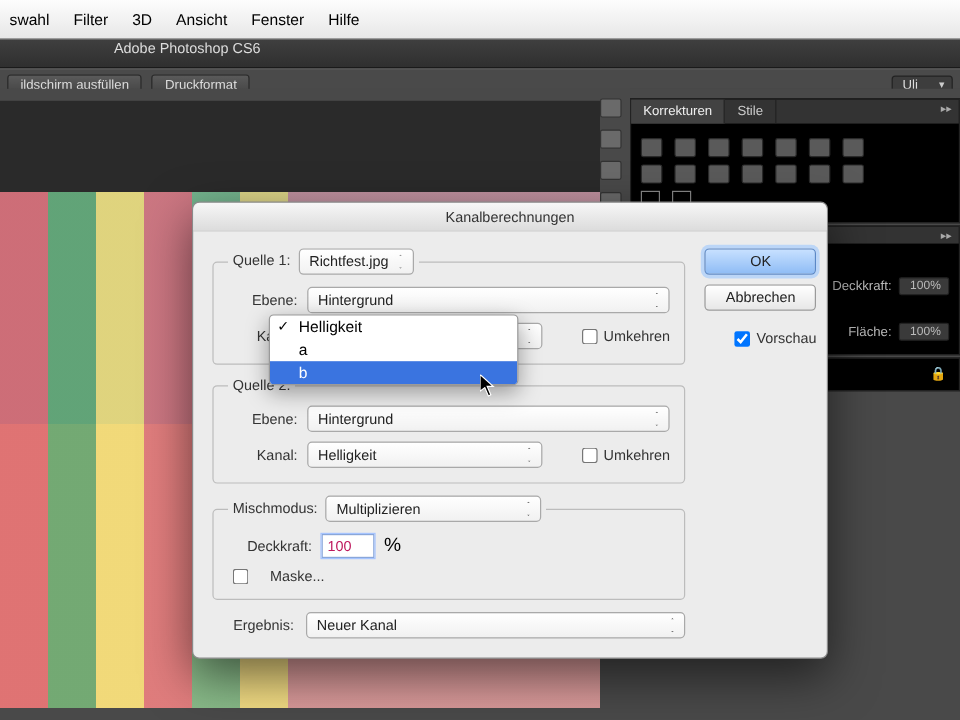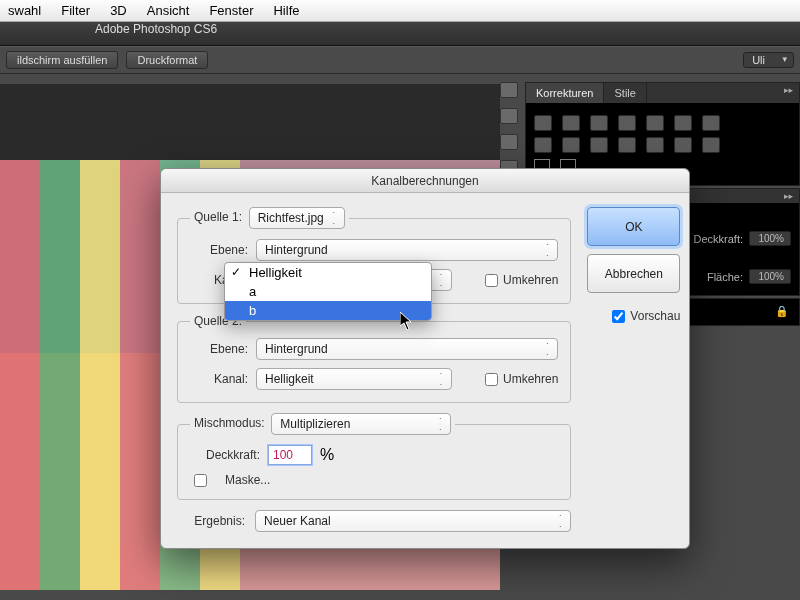--- a/index.html
+++ b/index.html
@@ -1,19 +1,19 @@
 <!DOCTYPE html>
 <html><head>
 <meta charset="utf-8">
 <style>
 * { margin: 0; padding: 0; box-sizing: border-box; font-family: "Lucida Grande", Helvetica, Arial, sans-serif; }
 body { width: 800px; height: 600px; overflow: hidden; background: #494949; position: relative; }
 
 
-.menubar { height: 22px; background: linear-gradient(#fdfdfd,#e7e7e7); display: flex; align-items: center; padding: 0 8px; font-size: 13px; color: #000; gap: 20px; border-bottom: 1px solid #aaa; }
+.menubar { height: 33px; background: linear-gradient(#fdfdfd,#e7e7e7); display: flex; align-items: center; padding: 0 8px; font-size: 13px; color: #000; gap: 20px; border-bottom: 1px solid #aaa; }
 .menubar span { cursor: default; }
 
 
 .titlebar { height: 24px; background: linear-gradient(#3f3f3f,#2f2f2f); display: flex; padding-left: 95px; color: #ddd; font-size: 12px; border-bottom: 1px solid #111; }
 
 
 .optionbar { height: 28px; background: #4a4a4a; display: flex; align-items: center; padding: 0 6px; gap: 8px; border-bottom: 1px solid #2b2b2b; border-top: 1px solid #5a5a5a; }
 .btn-small { background: linear-gradient(#5a5a5a,#434343); border: 1px solid #2a2a2a; border-radius: 3px; color: #ddd; font-size: 11px; padding: 2px 10px; }
 .userbox { margin-left: auto; display: flex; align-items: center; color: #ddd; font-size: 11px; gap: 6px; }
 .userbox .sel { background: #3d3d3d; border: 1px solid #222; padding: 1px 28px 1px 8px; border-radius: 3px; position: relative; }
@@ -62,21 +62,21 @@
     linear-gradient(#555,#555) top/8px 1px no-repeat,
     linear-gradient(#555,#555) bottom/8px 1px no-repeat;
   clip-path: polygon(0 40%, 50% 0, 100% 40%, 100% 60%, 50% 100%, 0 60%);
 }
 .check { display: flex; align-items: center; gap: 5px; font-size: 12px; color: #333; margin-left: 25px; }
 .check input { width: 13px; height: 13px; }
 .numinput { width: 44px; height: 20px; border: 1px solid #8aa7d9; background: #fff; font-size: 12px; padding: 0 4px; color: #be185d; outline: 1px solid #a6c4ff; }
 .erow { display: flex; align-items: center; gap: 10px; margin-top: 2px; }
 .erow .lbl { width: 68px; }
 
-.btn { height: 39px; border: 1px solid #9a9a9a; border-radius: 4px; background: linear-gradient(#fff,#e7e7e7); font-size: 12px; color: #222; }
+.btn { height: 22px; border: 1px solid #9a9a9a; border-radius: 4px; background: linear-gradient(#fff,#e7e7e7); font-size: 12px; color: #222; }
 .btn.primary { background: linear-gradient(#c7e0ff,#8fbcf5); border-color: #5a88c7; box-shadow: 0 0 0 3px #bcd6f7; font-weight: 500; }
 
 
 .dropdown { position: absolute; left: 224px; top: 262px; width: 208px; background: #fff; border: 1px solid #9a9a9a; border-radius: 4px; box-shadow: 0 6px 18px rgba(0,0,0,.35); z-index: 50; font-size: 13px; overflow: hidden; }
 .dropdown .opt { padding: 2px 10px 2px 24px; position: relative; color: #000; }
 .dropdown .opt.checked::before { content: "✓"; position: absolute; left: 6px; top: 2px; font-size: 12px; }
 .dropdown .opt.hilite { background: #3a74e0; color: #fff; }
 
 .cursor { position: absolute; left: 400px; top: 312px; width: 14px; height: 20px; z-index: 60; }
 .cursor svg { display: block; }

